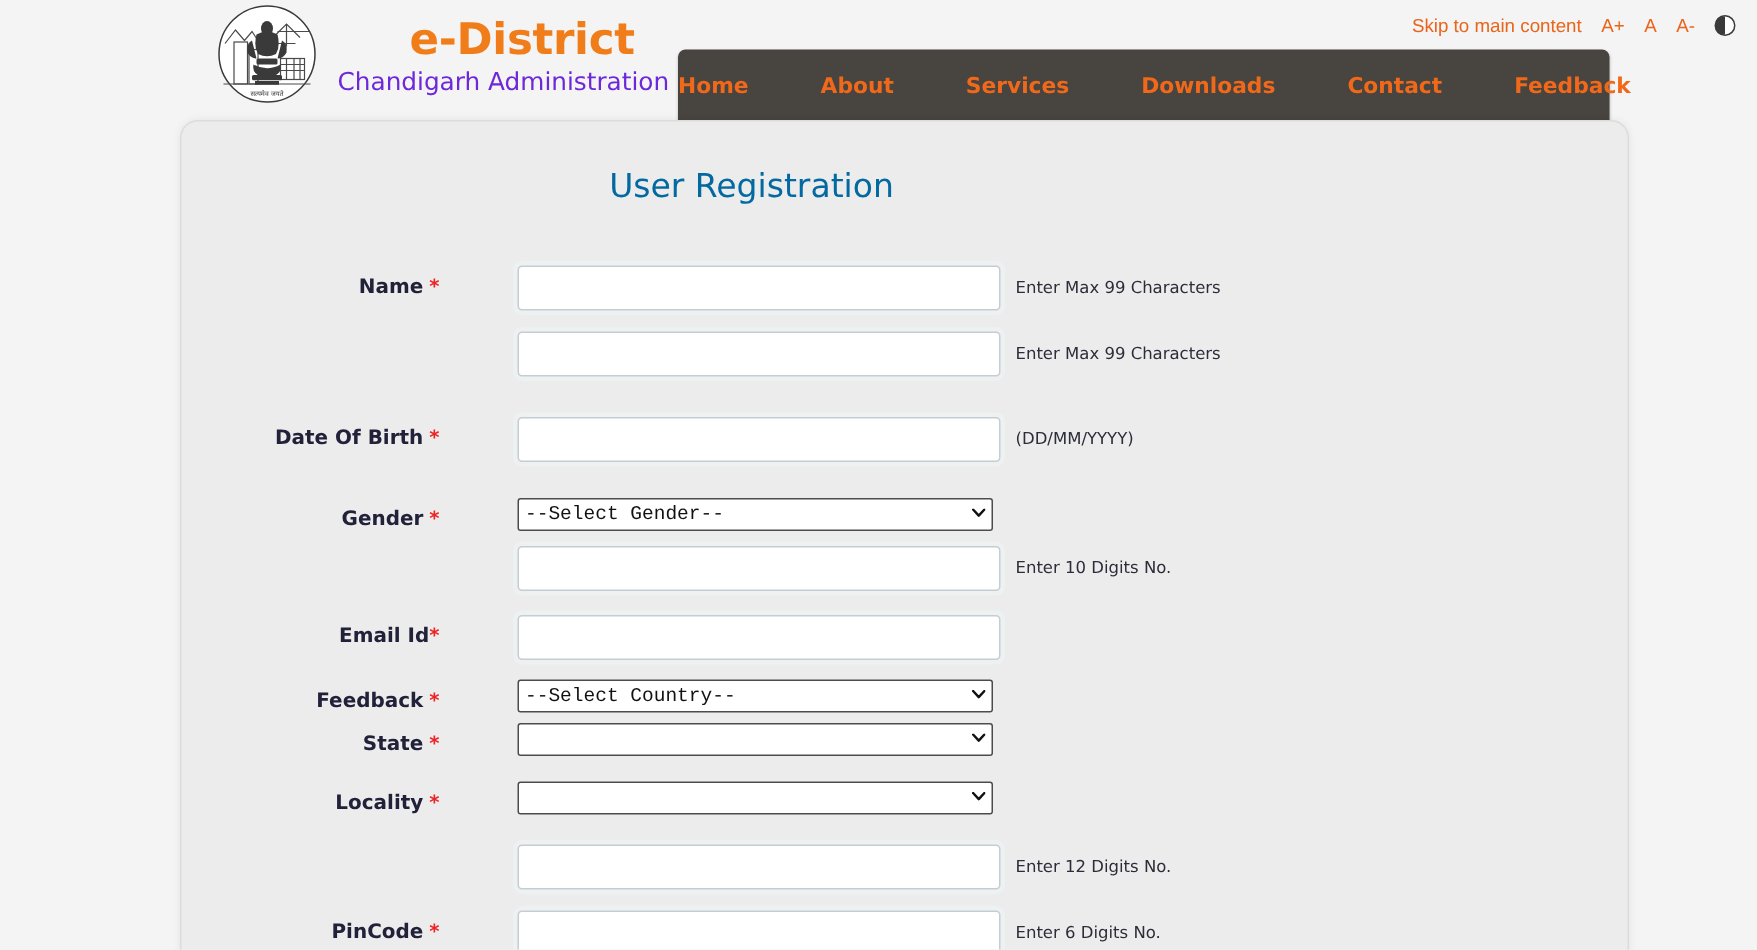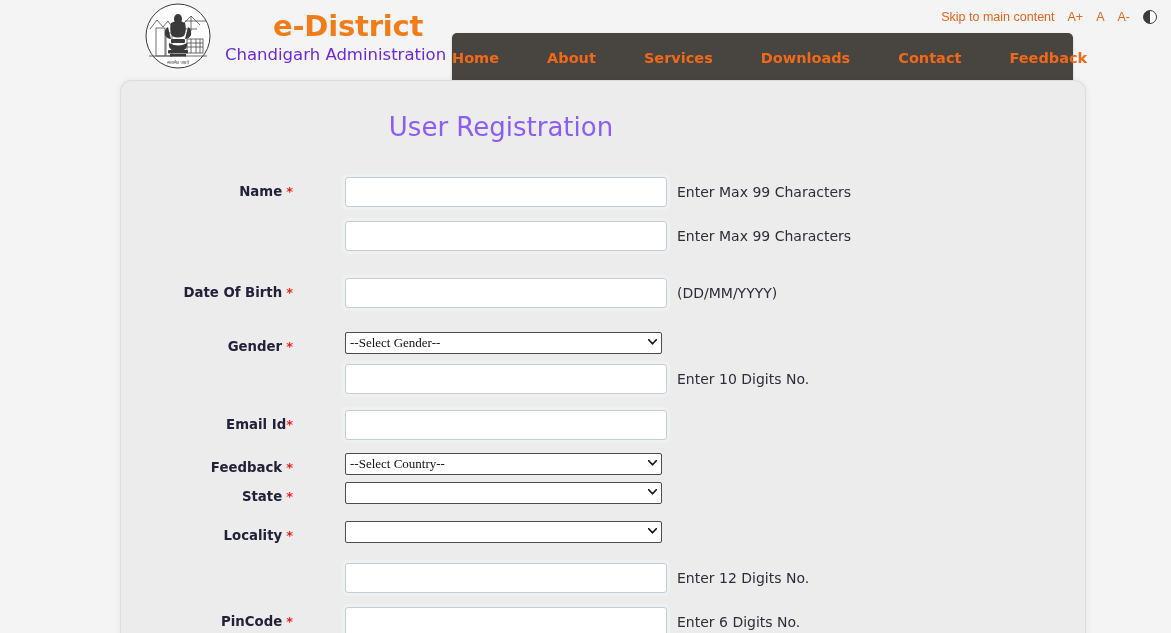--- a/index.html
+++ b/index.html
@@ -114,22 +114,22 @@
     border: 1px solid #dcdcdc;
     border-bottom: none;
     border-radius: 12px 12px 0 0;
     box-shadow: 0 0 6px rgba(0,0,0,0.07);
   }
   .page-title {
     position: absolute;
     left: 0; top: 31px;
     width: 760px;
     text-align: center;
-    font-size: 26px;
-    color: #8b5cf6;
+    font-size: 22px;
+    color: #0369a1;
     font-weight: normal;
     font-family: "DejaVu Sans", sans-serif;
   }
 
   
   .form {
     position: absolute;
     left: 0; top: 0;
     width: 100%;
   }
@@ -176,40 +176,40 @@
   .sel {
     position: absolute;
     left: 224px; top: 0;
     width: 317px; height: 22px;
     background: #ffffff;
     border: 1px solid #4c4c4c;
     border-radius: 2px;
     font-size: 13px;
     color: #111;
     padding: 0 22px 0 4px;
-    font-family: Liberation Serif, serif;
+    font-family: Liberation Mono, monospace;
     -webkit-appearance: none;
     -moz-appearance: none;
     appearance: none;
     line-height: 20px;
   }
   .sel-wrap {
     position: absolute;
     left: 0; top: 0;
   }
   .sel-arrow {
     position: absolute;
     left: 527px; top: 7px;
     width: 9px; height: 6px;
     pointer-events: none;
   }
   .hint {
     position: absolute;
     left: 556px; top: 0;
-    font-size: 14px;
+    font-size: 11px;
     color: #2d2d3a;
     line-height: 30px;
     white-space: nowrap;
     font-family: "DejaVu Sans", sans-serif;
   }
 </style>
 </head>
 <body>
 
 <div id="page">

